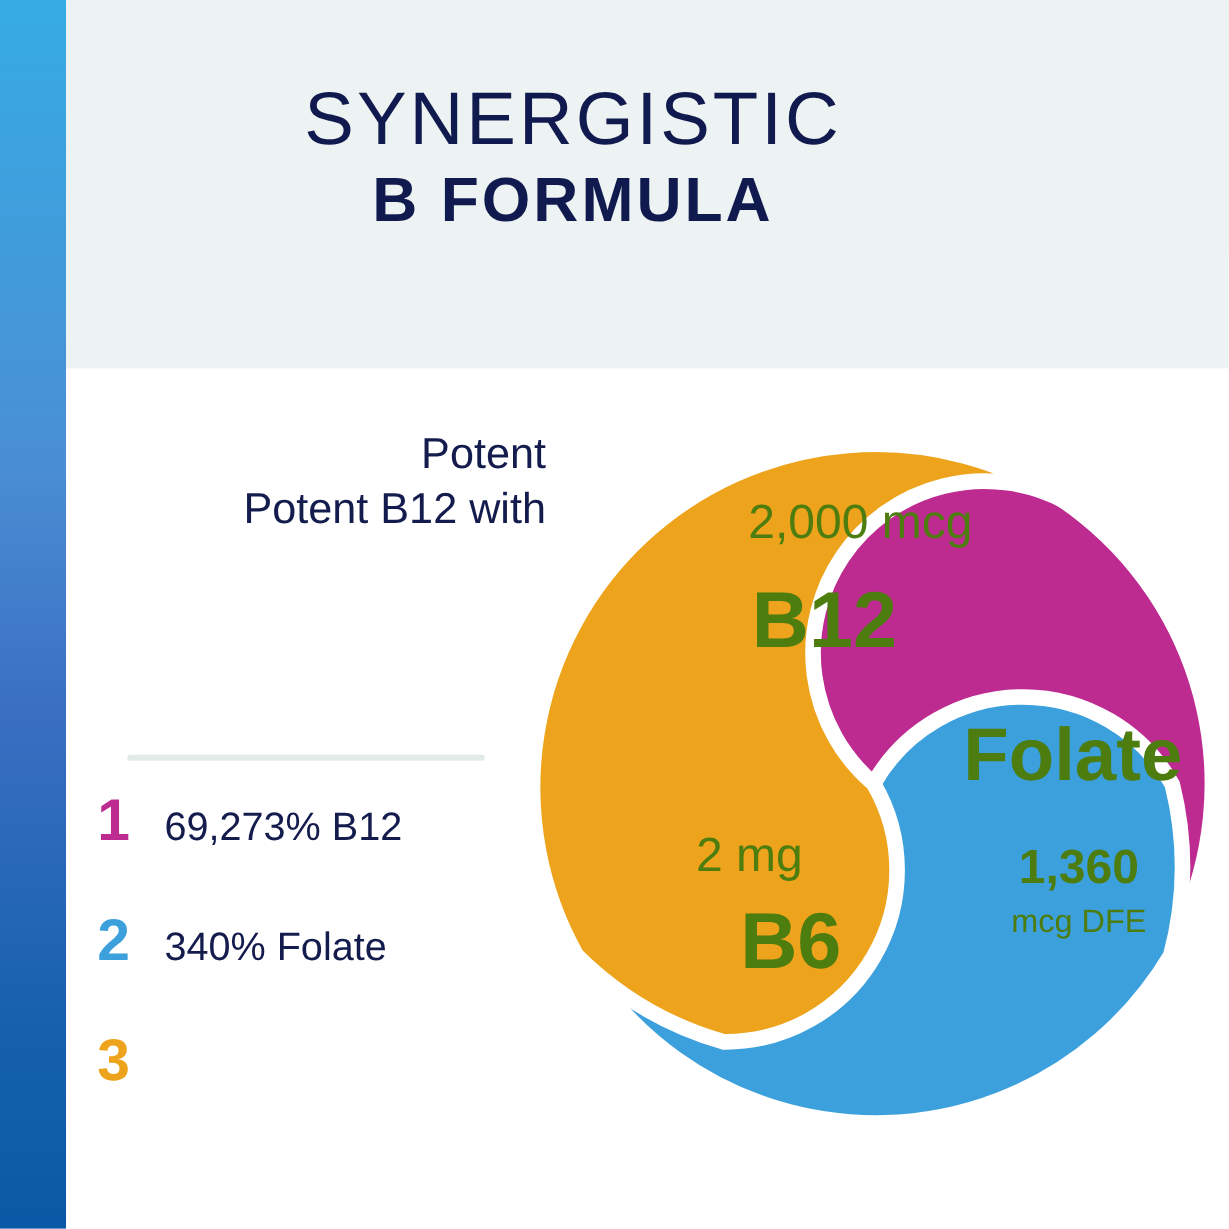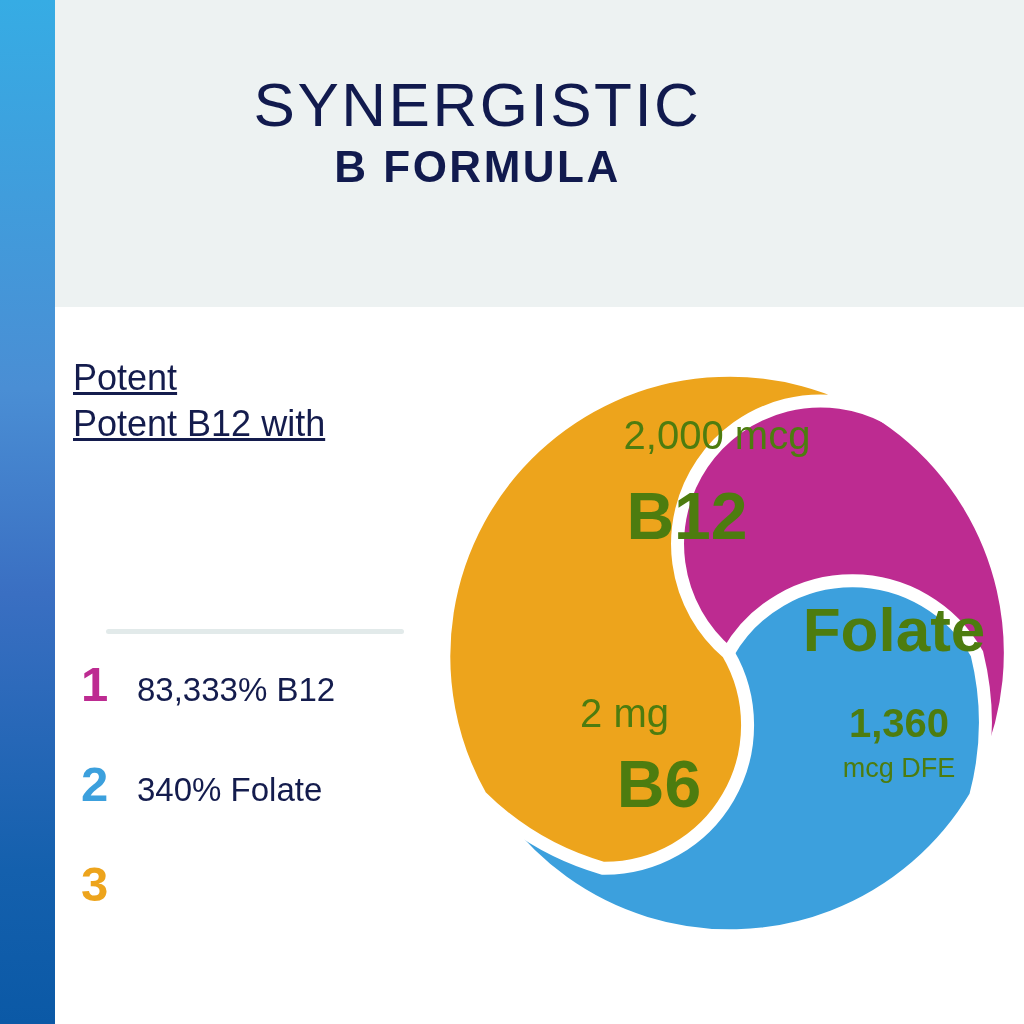--- a/index.html
+++ b/index.html
@@ -53,45 +53,44 @@
   #title-line-1 {
     color: #111a4e;
     font-size: 62px;
     font-weight: 400;
     letter-spacing: 2.5px;
     line-height: 1.08;
     white-space: nowrap;
   }
   #title-line-2 {
     color: #111a4e;
-    font-size: 44px;
+    font-size: 52px;
     font-weight: 700;
     letter-spacing: 2.5px;
     line-height: 1.28;
     white-space: nowrap;
   }
 
   
   #left-column {
     position: absolute;
     left: 55px;
     top: 340px;
     width: 400px;
     height: 660px;
   }
   #tagline {
     position: absolute;
-    left: 18px; top: 15px;
+    left: 0; top: 15px;
     width: 400px;
-    text-align: left;
+    text-align: right;
     color: #141c4d;
     font-size: 36px;
     font-weight: 400;
     line-height: 1.27;
-    text-decoration: underline;
   }
   #dv-section {
     position: absolute;
     left: 0;
     top: 270px;
     width: 400px;
   }
   #dv-heading {
     text-align: center;
     color: #1d2550;
@@ -205,21 +204,21 @@
       <div>Potent B12 with</div>
     </div>
 
     <div id="dv-section">
       <div id="dv-divider"></div>
 
       <div id="dv-list">
 
         <div class="dv-row">
           <div class="dv-rank" style="color:#bd2b91">1</div>
-          <div class="dv-text">83,333% B12</div>
+          <div class="dv-text">69,273% B12</div>
         </div>
 
         <div class="dv-row">
           <div class="dv-rank" style="color:#3ca0dd">2</div>
           <div class="dv-text">340% Folate</div>
         </div>
 
         <div class="dv-row">
           <div class="dv-rank" style="color:#eda41c">3</div>
         </div>

